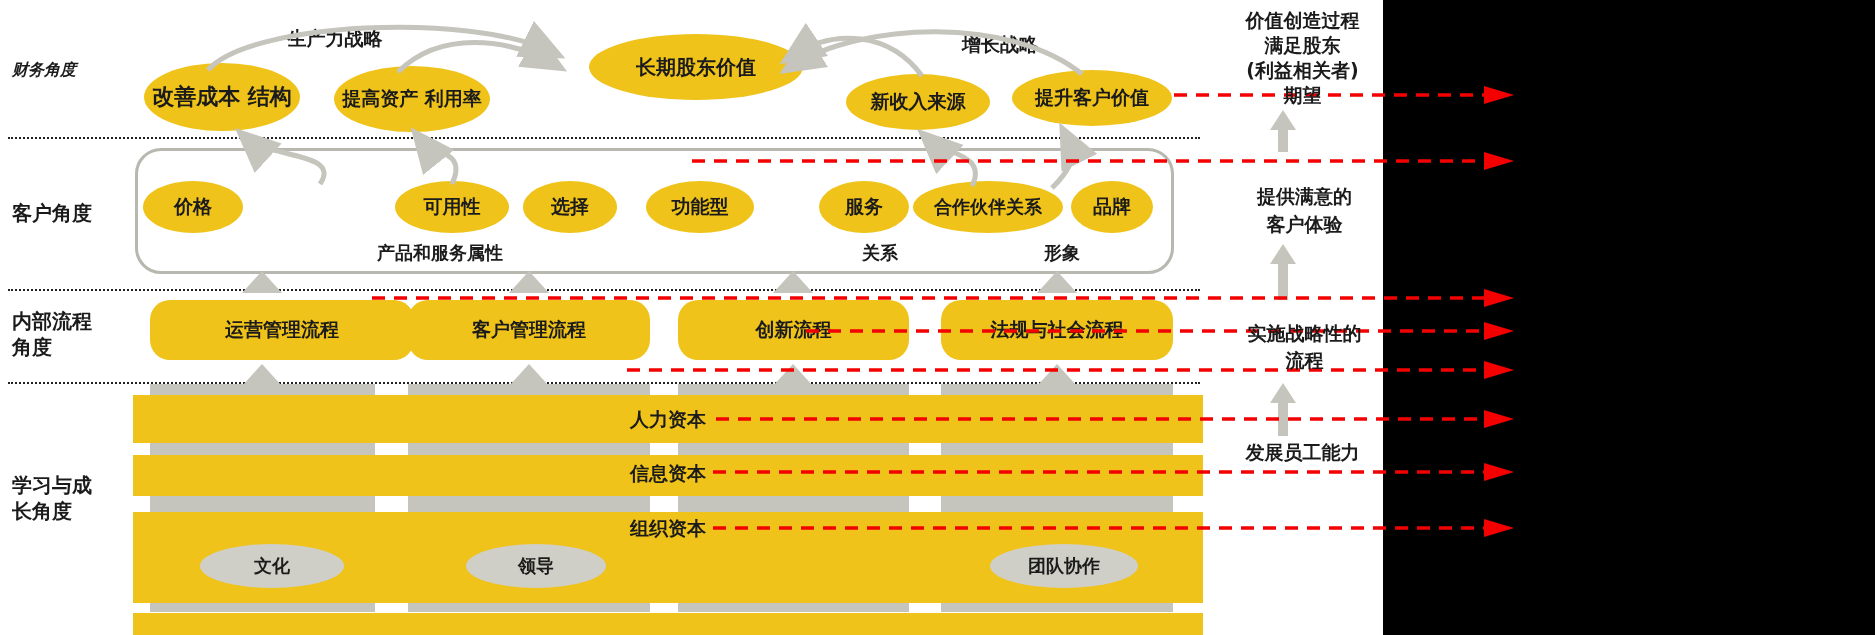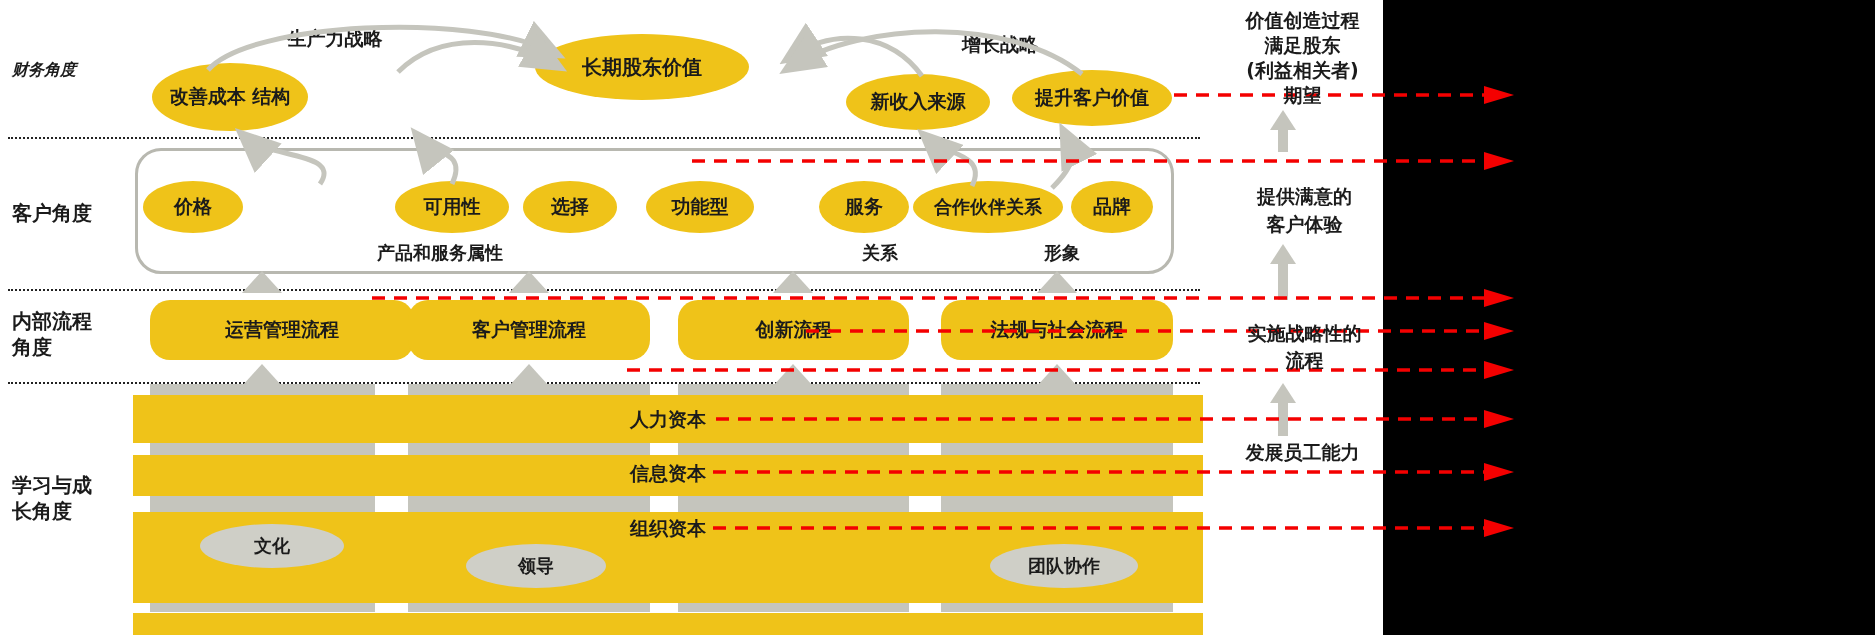--- a/index.html
+++ b/index.html
@@ -44,23 +44,25 @@
   <div class="abs lbl" style="left:12px;top:60px;font-size:16px;z-index:6;font-style:italic;">财务角度</div>
   <div class="abs lbl" style="left:12px;top:200px;font-size:20px;z-index:6;">客户角度</div>
   <div class="abs lbl" style="left:12px;top:308px;font-size:20px;line-height:1.3;z-index:6;">内部流程
 角度</div>
   <div class="abs lbl" style="left:12px;top:472px;font-size:20px;line-height:1.3;z-index:6;">学习与成
 长角度</div>
 
   <div class="toplabel" style="left:255px;top:26px;width:160px;">生产力战略</div>
   <div class="toplabel" style="left:925px;top:32px;width:150px;">增长战略</div>
 
-  <div class="ellipse" style="left:152px;top:63px;width:156px;height:68px;font-size:19px;">改善成本
+  <div class="ellipse" style="left:144px;top:63px;width:156px;height:68px;font-size:22px;">改善成本
 结构</div>
-  <div class="ellipse" style="left:535px;top:34px;width:214px;height:66px;font-size:20px;">长期股东价值</div>
+  <div class="ellipse" style="left:334px;top:66px;width:156px;height:66px;font-size:19px;">提高资产
+利用率</div>
+  <div class="ellipse" style="left:589px;top:34px;width:214px;height:66px;font-size:20px;">长期股东价值</div>
   <div class="ellipse" style="left:846px;top:74px;width:144px;height:56px;font-size:19px;">新收入来源</div>
   <div class="ellipse" style="left:1012px;top:70px;width:160px;height:56px;font-size:19px;">提升客户价值</div>
 
   <div id="cust-container"></div>
 
   <div class="ellipse" style="left:143px;top:181px;width:100px;height:52px;font-size:19px;">价格</div>
   <div class="ellipse" style="left:395px;top:181px;width:114px;height:52px;font-size:19px;">可用性</div>
   <div class="ellipse" style="left:646px;top:181px;width:108px;height:52px;font-size:19px;">功能型</div>
   <div class="ellipse" style="left:523px;top:181px;width:94px;height:52px;font-size:19px;">选择</div>
   <div class="ellipse" style="left:819px;top:181px;width:90px;height:52px;font-size:19px;">服务</div>
@@ -83,21 +85,21 @@
 
   <div class="bar" style="top:395px;height:48px;"></div>
   <div class="bar" style="top:455px;height:41px;"></div>
   <div class="bar" style="top:512px;height:91px;"></div>
   <div class="bar" style="top:613px;height:22px;"></div>
 
   <div class="cap-label" style="top:407px;">人力资本</div>
   <div class="cap-label" style="top:461px;">信息资本</div>
   <div class="cap-label" style="top:516px;">组织资本</div>
 
-  <div class="gellipse" style="left:200px;top:524px;width:144px;height:44px;font-size:18px;">文化</div>
+  <div class="gellipse" style="left:200px;top:544px;width:144px;height:44px;font-size:18px;">文化</div>
   <div class="gellipse" style="left:466px;top:544px;width:140px;height:44px;font-size:18px;">领导</div>
   <div class="gellipse" style="left:990px;top:544px;width:148px;height:44px;font-size:18px;">团队协作</div>
 
   <div class="rtext" style="left:1205px;top:8px;width:195px;line-height:25px;">价值创造过程
 满足股东
 (利益相关者)
 期望</div>
   <div class="rtext" style="left:1212px;top:182px;width:185px;line-height:28px;">提供满意的
 客户体验</div>
   <div class="rtext" style="left:1212px;top:320px;width:185px;line-height:27px;">实施战略性的

